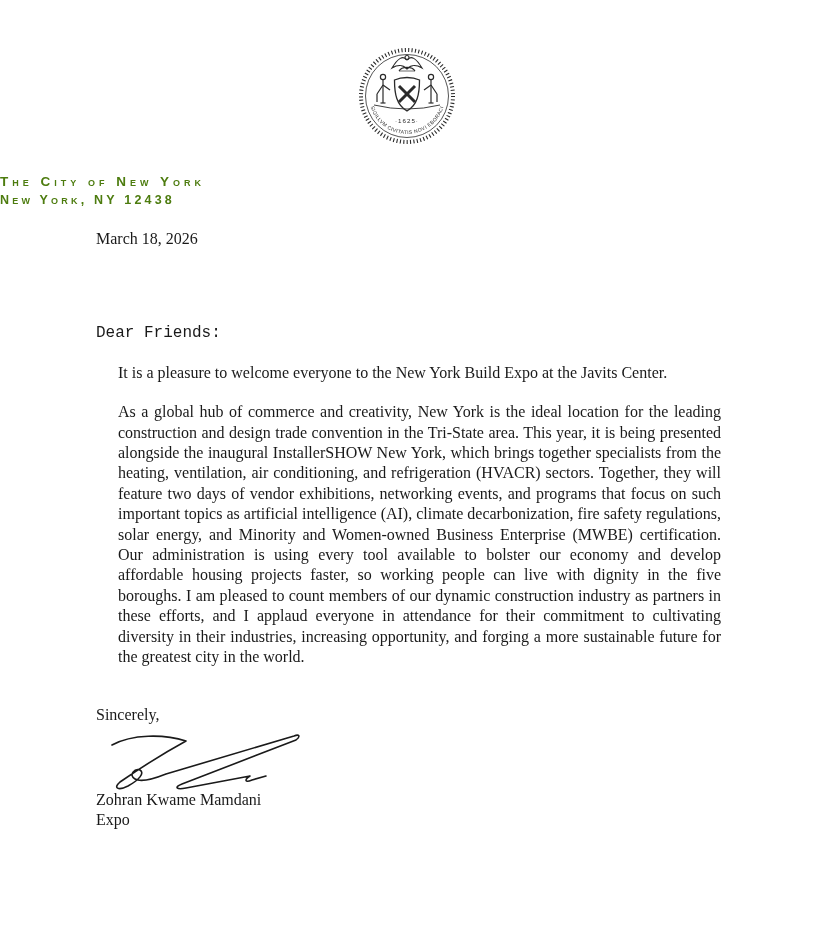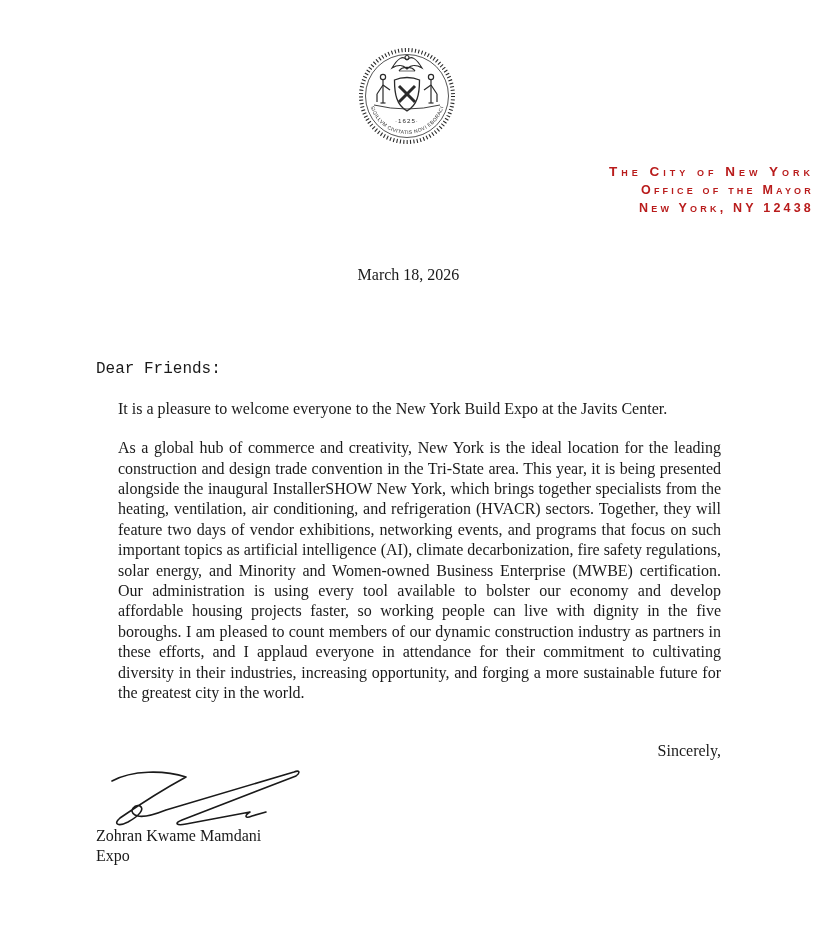--- a/index.html
+++ b/index.html
@@ -15,24 +15,24 @@
     overflow: hidden;
     font-family: "Liberation Serif", serif;
     color: #1a1a1a;
   }
   .seal-wrap {
     padding-top: 44px;
     display: flex;
     justify-content: center;
   }
   .letterhead {
-    margin-top: 14px;
-    text-align: right;
+    margin-top: 24px;
+    text-align: left;
     font-family: "Liberation Sans", sans-serif;
-    color: #b91c1c;
+    color: #4d7c0f;
   }
   .letterhead .lh1 {
     font-size: 13.5px;
     font-weight: 600;
     letter-spacing: 4px;
     font-variant: small-caps;
     line-height: 19px;
   }
   .letterhead .lh2 {
     font-size: 12.5px;
@@ -41,35 +41,33 @@
     font-variant: small-caps;
     line-height: 18px;
   }
   .content {
     margin-left: 96px;
     width: 625px;
     font-size: 16px;
     line-height: 20.4px;
   }
   .date-line {
-    margin-top: 48px;
-    text-align: center;
+    margin-top: 20px;
   }
   .salutation {
     margin-top: 74px;
     font-family: Liberation Mono, monospace;
   }
   .para {
     margin-top: 19px;
     text-align: justify;
     margin-left: 22px;
   }
   .closing {
     margin-top: 37px;
-    text-align: right;
   }
   .signature-wrap {
     margin-top: 3px;
     margin-left: 2px;
     height: 64px;
   }
   .signer-name {
     margin-top: -2px;
   }
   .signer-title {
@@ -125,21 +123,20 @@
         <path id="motto-arc" d="M 17 52 A 38 38 0 0 0 93 52"></path>
       </defs>
       <text font-size="5" letter-spacing="0.4" fill="#2a2a2a">
         <textPath href="#motto-arc" startOffset="50%" text-anchor="middle">SIGILLVM CIVITATIS NOVI EBORACI</textPath>
       </text>
     </svg>
   </div>
 
   <div class="letterhead">
     <div class="lh1">The City of New York</div>
-    <div class="lh2">Office of the Mayor</div>
     <div class="lh2">New York, NY 12438</div>
   </div>
 
   <div class="content">
     <div class="date-line">March 18, 2026</div>
     <div class="salutation">Dear Friends:</div>
 
     <div class="para">It is a pleasure to welcome everyone to the New York Build Expo at the Javits Center.</div>
     <div class="para">As a global hub of commerce and creativity, New York is the ideal location for the leading construction and design trade convention in the Tri-State area. This year, it is being presented alongside the inaugural InstallerSHOW New York, which brings together specialists from the heating, ventilation, air conditioning, and refrigeration (HVACR) sectors. Together, they will feature two days of vendor exhibitions, networking events, and programs that focus on such important topics as artificial intelligence (AI), climate decarbonization, fire safety regulations, solar energy, and Minority and Women-owned Business Enterprise (MWBE) certification. Our administration is using every tool available to bolster our economy and develop affordable housing projects faster, so working people can live with dignity in the five boroughs. I am pleased to count members of our dynamic construction industry as partners in these efforts, and I applaud everyone in attendance for their commitment to cultivating diversity in their industries, increasing opportunity, and forging a more sustainable future for the greatest city in the world.</div>
 

